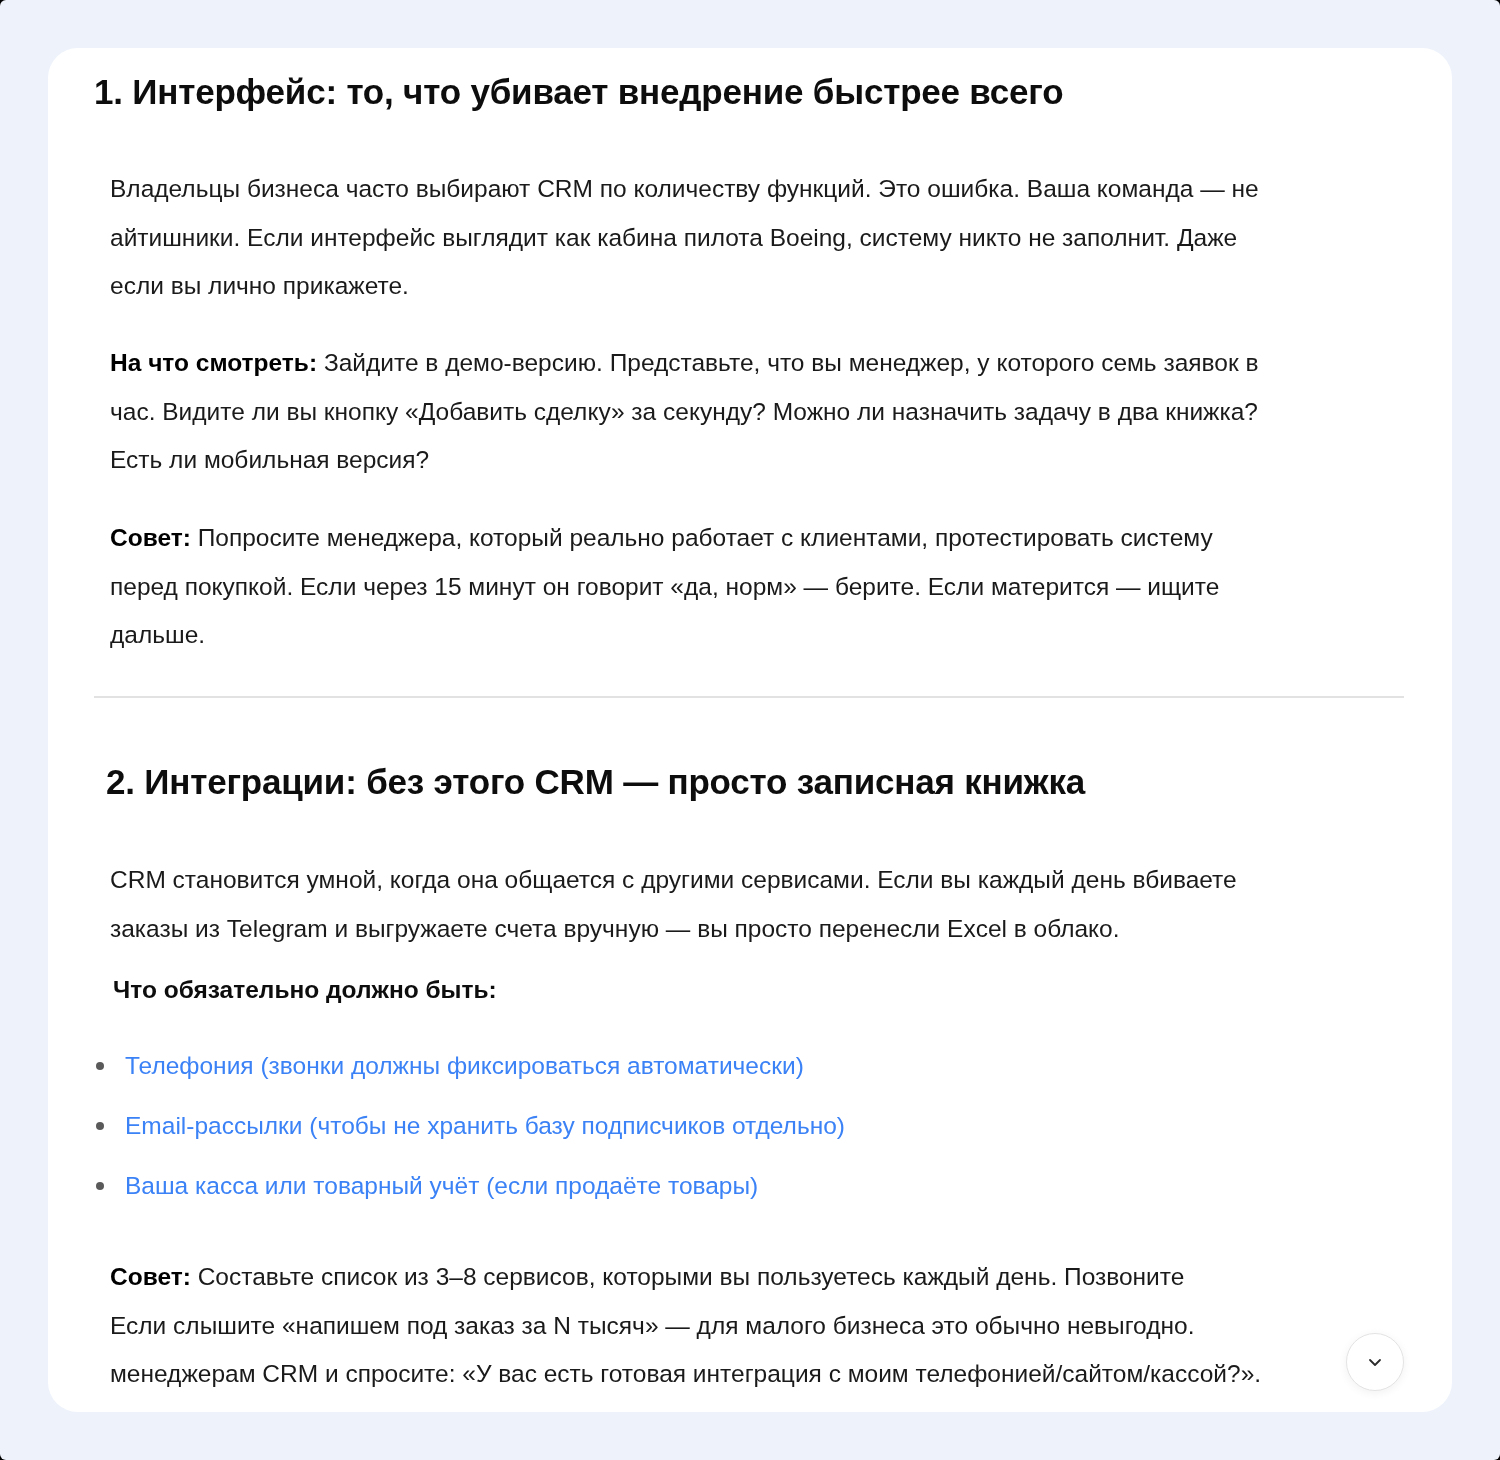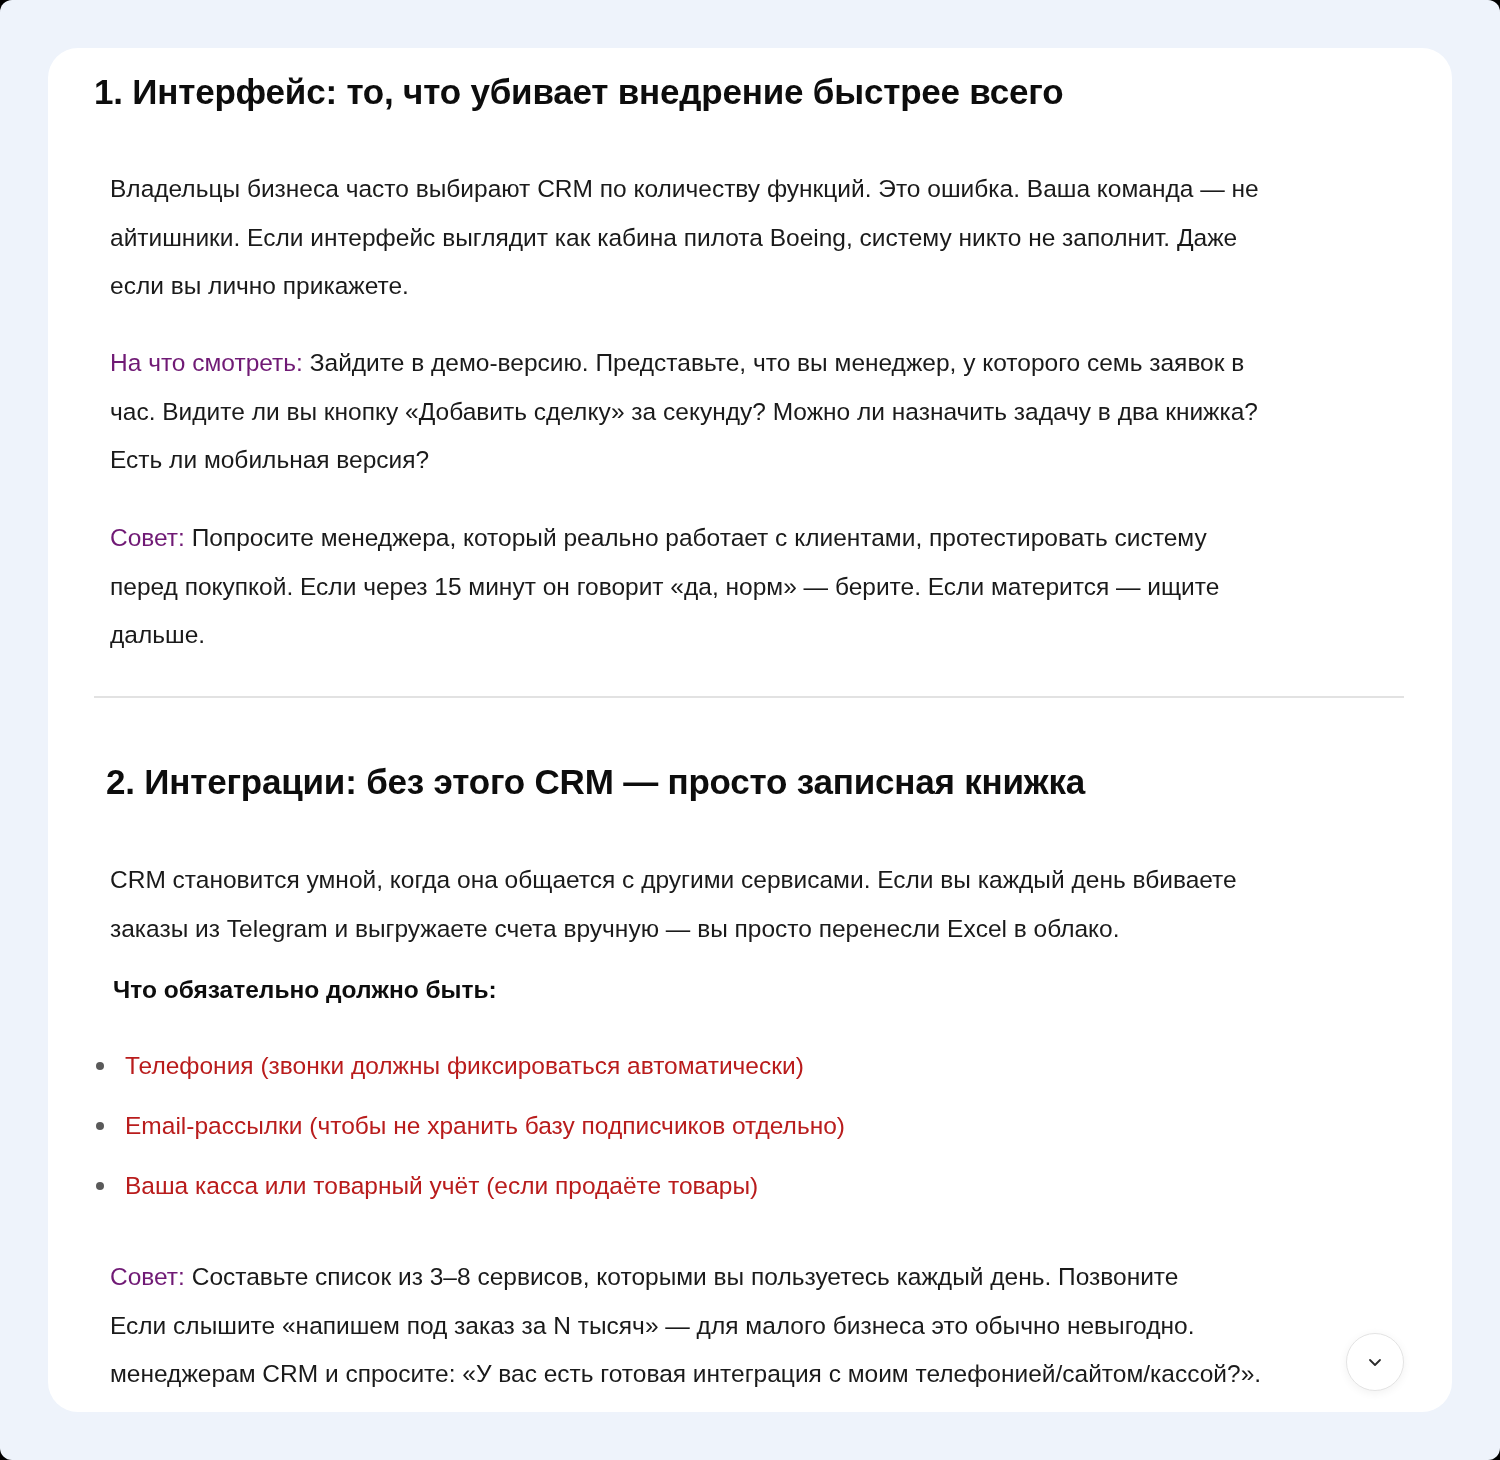--- a/index.html
+++ b/index.html
@@ -14,21 +14,21 @@
       overflow: hidden;
       font-family: "Liberation Sans", "DejaVu Sans", sans-serif;
     }
     .frame {
       position: absolute;
       left: 0;
       top: 0;
       width: 1500px;
       height: 1460px;
       background: #eef3fb;
-      border-radius: 12px;
+      border-radius: 6px;
     }
     .card {
       position: absolute;
       left: 48px;
       top: 48px;
       width: 1404px;
       height: 1364px;
       background: #ffffff;
       border-radius: 30px;
       overflow: hidden;
@@ -54,22 +54,22 @@
     .para {
       margin: 16px;
       font-size: 24.5px;
       line-height: 48.5px;
       color: #1a1a1a;
       position: absolute;
       left: 0;
       width: 1310px;
     }
     .para b {
-      font-weight: normal;
-      color: #701a75;
+      font-weight: bold;
+      color: #000000;
     }
     .line {
       display: block;
       white-space: nowrap;
     }
     .divider {
       position: absolute;
       left: 0;
       top: 648px;
       width: 1310px;
@@ -91,21 +91,21 @@
       top: 994px;
       margin: 0;
       padding: 0;
       list-style: none;
     }
     .bullets li {
       position: relative;
       height: 60px;
       line-height: 48px;
       font-size: 24.5px;
-      color: #b91c1c;
+      color: #3b82f6;
       padding-left: 31px;
       white-space: nowrap;
     }
     .bullets li .dot {
       position: absolute;
       left: 2px;
       top: 20px;
       width: 8px;
       height: 8px;
       border-radius: 50%;

